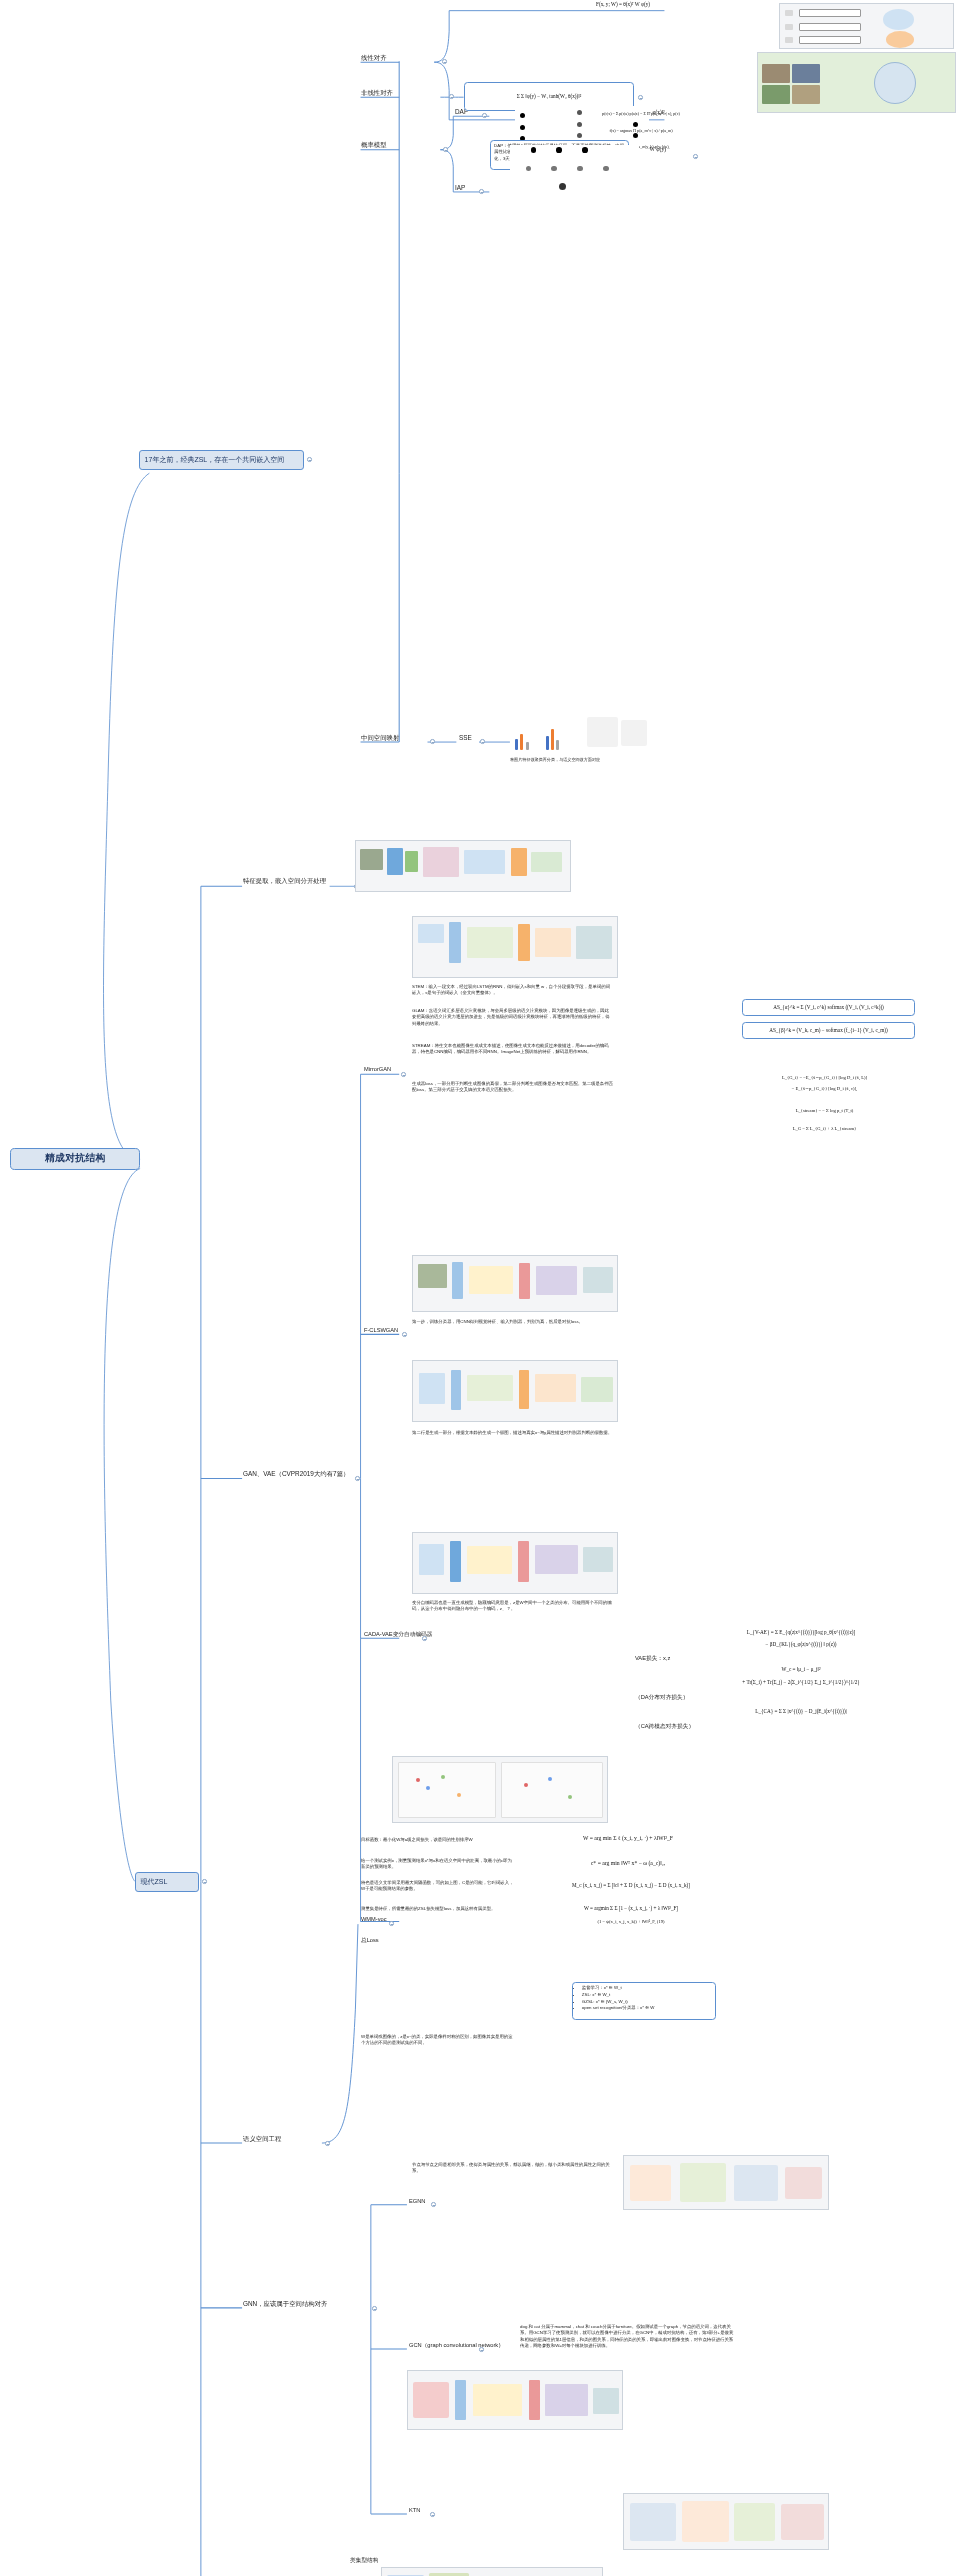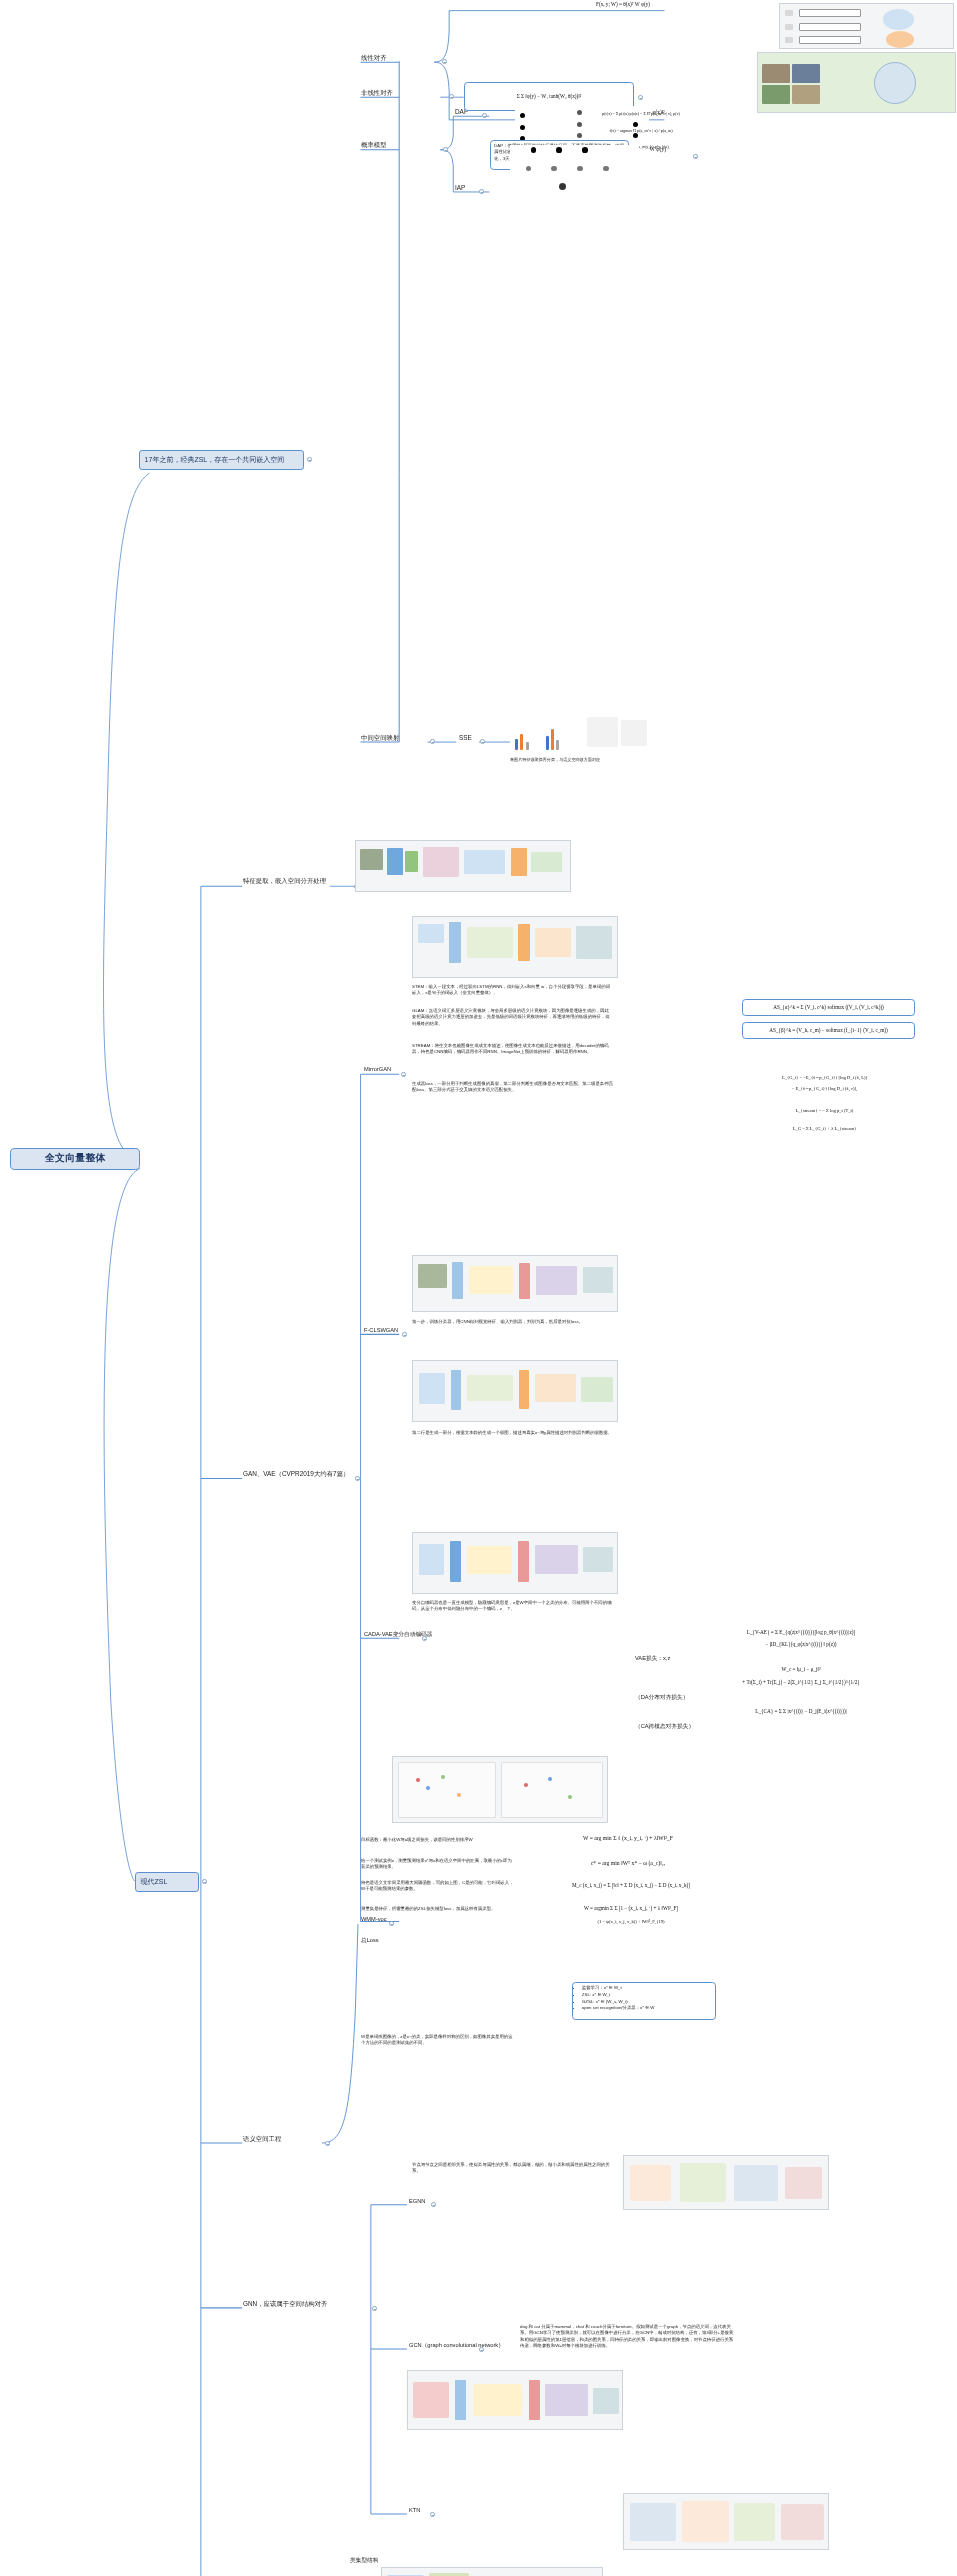--- a/index.html
+++ b/index.html
@@ -212,21 +212,21 @@
       <path d="M 816 5268 L 830 5268"></path>
     </g>
 
     <g fill="none" stroke="#5b8fd0" stroke-width="1.8">
       <path d="M 560 5640 L 620 5640"></path>
       <path d="M 660 5640 L 700 5640"></path>
     </g>
   </svg>
 
   <div class="root-node" style="left:10.3px; top:1148px; width:130px; height:21.6px;">
-    <span>全文向量整体</span>
+    <span>精成对抗结构</span>
   </div>
 
   <div class="branch-node" style="left:139px; top:450px; width:165px; height:19.6px;">
     <span>17年之前，经典ZSL，存在一个共同嵌入空间</span>
   </div>
   <div class="toggle" style="left:307px; top:457px;"></div>
 
   <div class="branch-node" style="left:135px; top:1872px; width:64px; height:19.6px;">
     <span>现代ZSL</span>
   </div>

